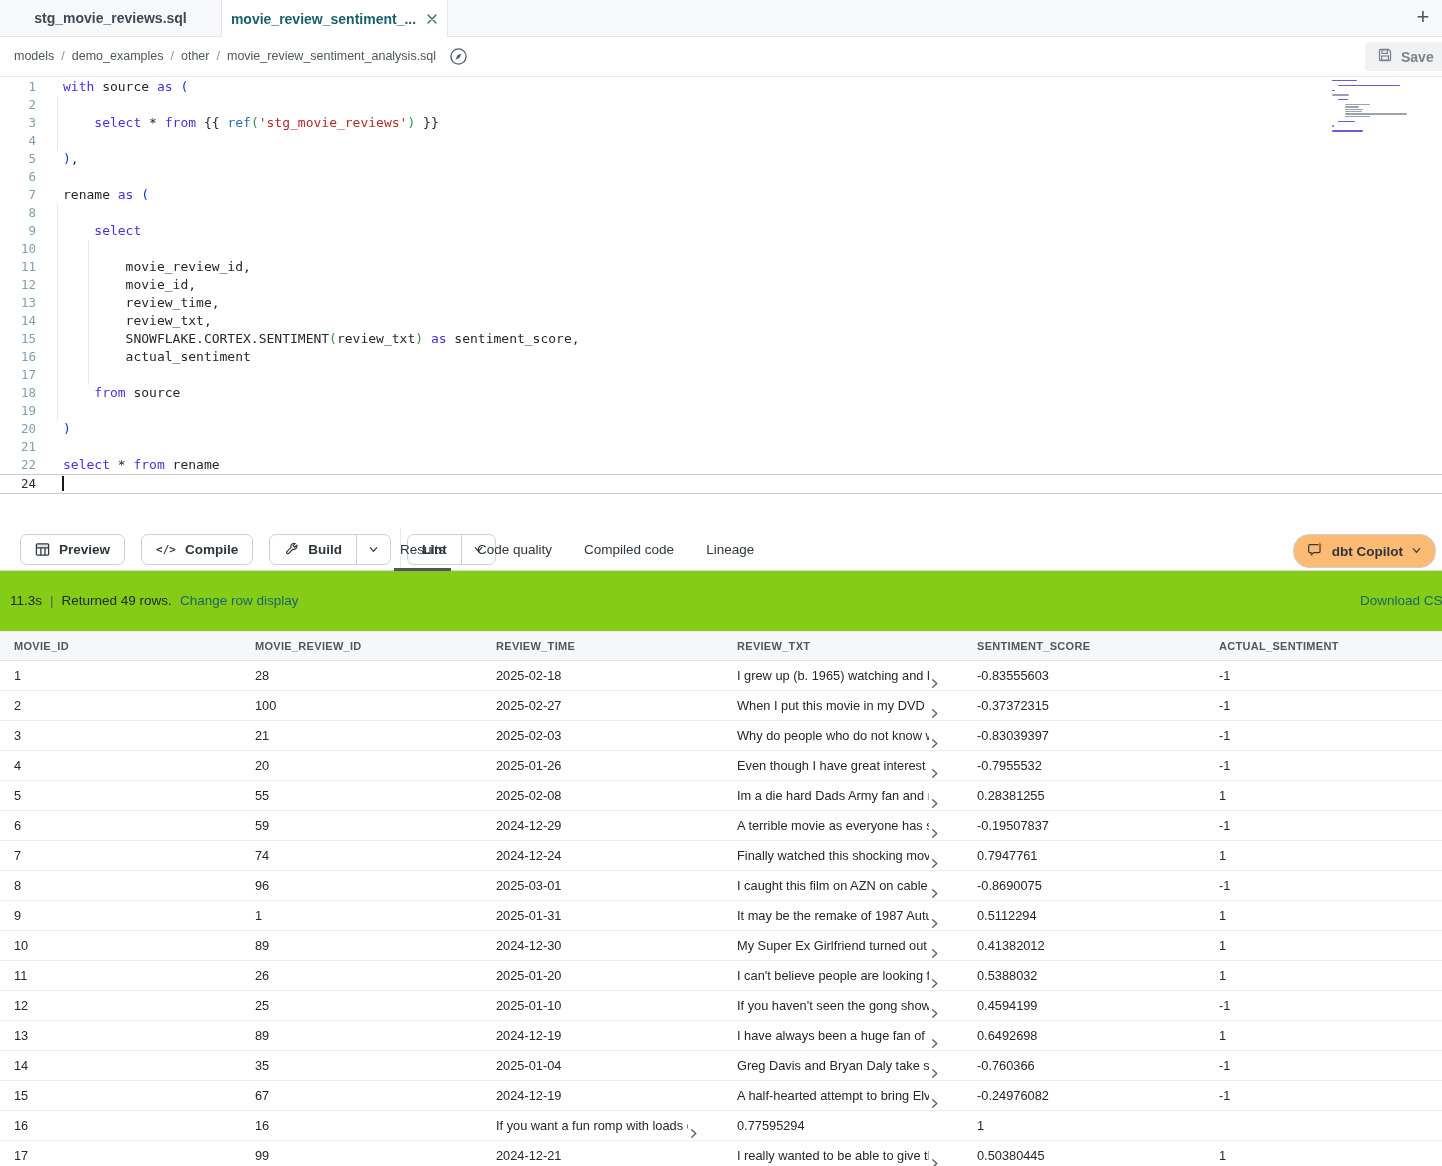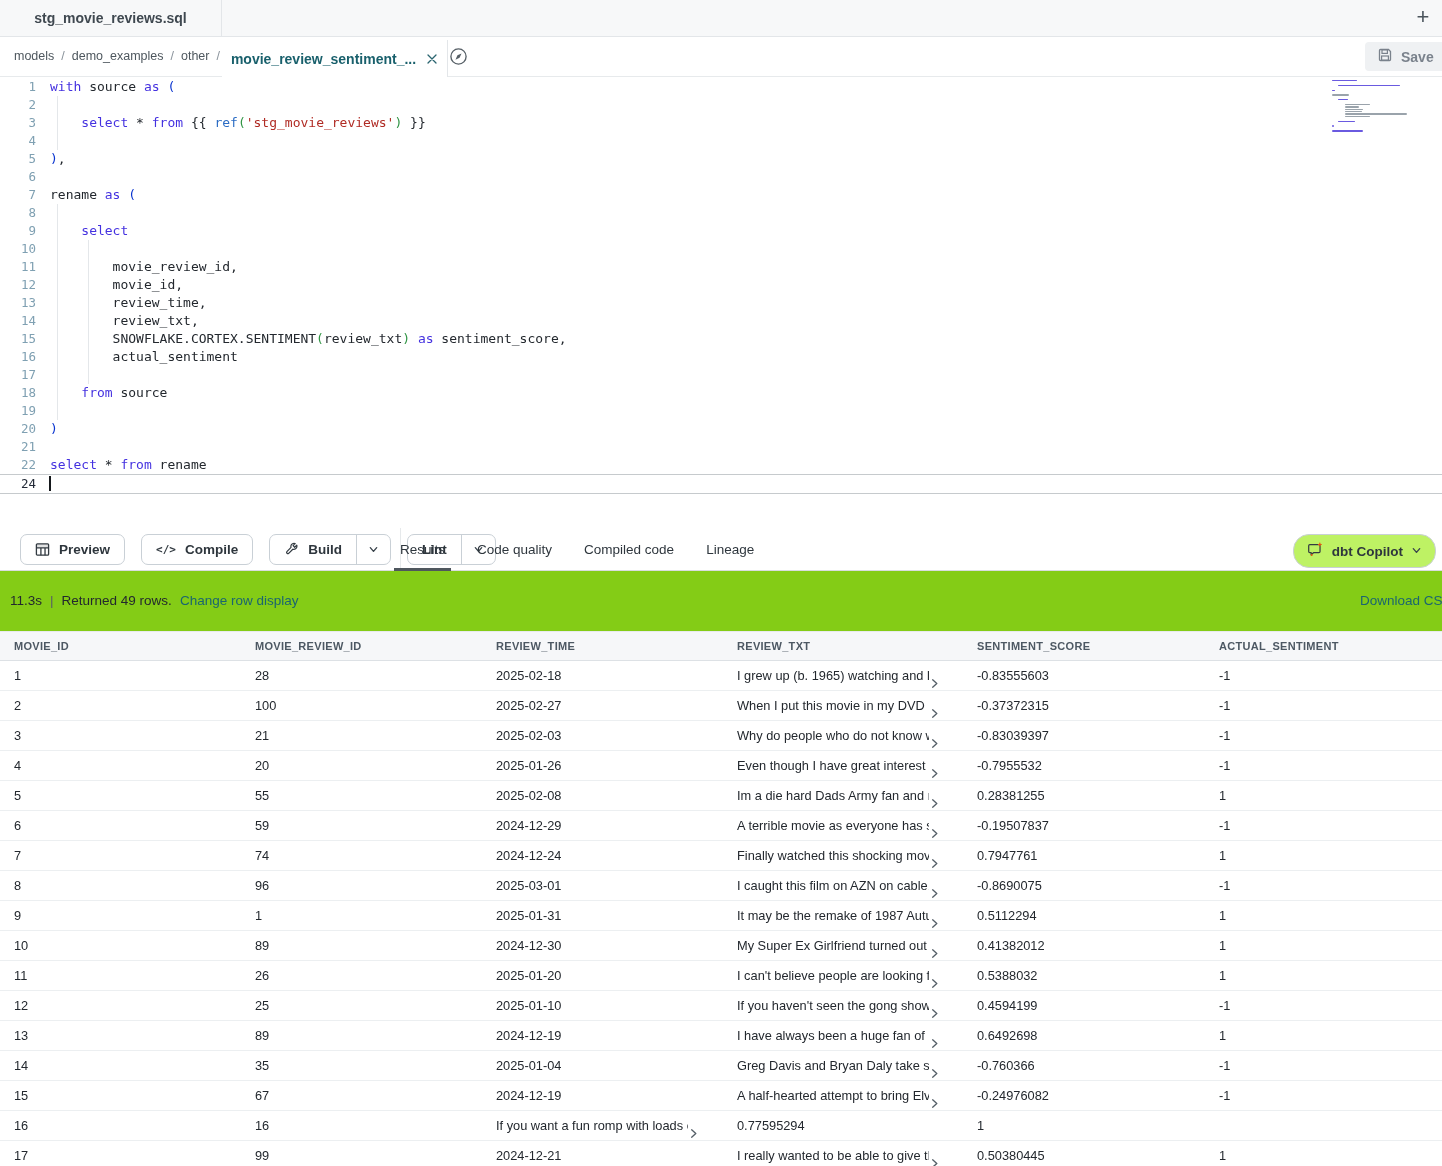--- a/index.html
+++ b/index.html
@@ -5,21 +5,21 @@
   html,body{margin:0;padding:0;background:#fff;}
   .screen{position:relative;width:1442px;height:1166px;overflow:hidden;background:#fff;
           font-family:"Liberation Sans",sans-serif;color:#23282e;}
 
   
   .tabbar{position:absolute;left:0;top:0;width:100%;height:36px;background:#f7f8f9;
           border-bottom:1px solid #e3e6e9;display:flex;z-index:3;}
   .tab{height:36px;display:flex;align-items:center;justify-content:center;gap:10px;
        font-size:14px;font-weight:600;border-right:1px solid #e3e6e9;box-sizing:border-box;cursor:pointer;}
   .tab.inactive{width:222px;color:#3f4850;background:#f7f8f9;}
-  .tab.active{width:226px;background:#fff;color:#19606c;height:37px;margin-bottom:-1px;margin-top:40px;}
+  .tab.active{width:226px;background:#fff;color:#19606c;height:37px;margin-bottom:-1px;}
   .tab .closex{display:flex;align-items:center;}
   .newtab{position:absolute;right:4px;top:2px;width:30px;height:30px;display:flex;align-items:center;
           justify-content:center;font-size:22px;font-weight:400;color:#4b545c;cursor:pointer;}
 
   
   .crumbrow{position:absolute;left:0;top:37px;width:100%;height:39px;background:#fff;
             border-bottom:1px solid #e7eaec;z-index:2;}
   .crumbs{position:absolute;left:14px;top:0;height:38px;display:flex;align-items:center;
           font-size:12.5px;color:#4e575e;gap:7px;white-space:nowrap;}
   .crumbs .sep{color:#8a939b;}
@@ -27,21 +27,21 @@
   .savebtn{position:absolute;left:1365px;top:5px;height:29px;width:92px;background:#eff1f3;border:none;
            border-radius:4px;color:#7a828c;font-size:14px;font-weight:600;display:flex;align-items:center;
            gap:8px;padding:0 0 0 12px;cursor:pointer;}
 
   
   .editor{position:absolute;left:0;top:76px;width:100%;height:452px;background:#fff;
           font-family:"DejaVu Sans Mono",monospace;font-size:13px;}
   .lines{position:absolute;left:0;top:2px;width:100%;}
   .cl{display:flex;height:18px;position:relative;}
   .cl .ln{flex:0 0 36px;width:36px;text-align:right;color:#7fa0b2;font-size:12.5px;line-height:18px;}
-  .cl .ct{margin-left:14px;white-space:pre;line-height:18px;position:relative;text-align:center;}
+  .cl .ct{margin-left:27px;white-space:pre;line-height:18px;position:relative;text-align:center;}
   .cl.active{border-top:1px solid #c6cacd;border-bottom:1px solid #c6cacd;}
   .cl.active .ln{color:#242b38;}
   .guide{position:absolute;top:0;bottom:0;width:1px;background:#e4e7ea;}
   .cursor{position:absolute;left:-1px;top:1px;width:1.5px;height:15px;background:#15181c;}
   .tk-k{color:#4431e0;} .tk-i{color:#23282e;} .tk-s{color:#b02b24;}
   .tk-f{color:#2b6cc4;} .tk-p1{color:#0a35d0;} .tk-p2{color:#2f9443;}
   .minimap{position:absolute;left:1332px;top:4px;width:72px;}
   .minimap div{height:1.3px;margin-bottom:1.1px;border-radius:1px;}
 
   
@@ -52,21 +52,21 @@
   .tbtn:first-child{margin-left:20px;}
   .tmain{padding:0 14px;display:flex;gap:9px;align-items:center;}
   .tsplit{width:33px;border-left:1px solid #c9d0d6;display:flex;align-items:center;justify-content:center;cursor:pointer;}
   .codeglyph{font-family:"DejaVu Sans Mono",monospace;font-size:11px;font-weight:700;color:#333b42;}
   .vsep{position:absolute;left:400px;top:0;height:42px;width:1px;background:#e6e9eb;}
   .ptabs{position:absolute;left:400px;top:0;height:43px;display:flex;gap:32px;}
   .ptab{display:flex;align-items:center;font-size:13.5px;color:#2e363d;position:relative;height:100%;cursor:pointer;}
   .ptab.active::after{content:"";position:absolute;left:-6px;right:-6px;bottom:0;height:3px;background:#4f575e;}
   .copilot{position:absolute;right:6px;top:6px;height:31px;border:1px solid #c9d0d6;border-radius:16px;
            display:flex;align-items:center;gap:8px;padding:16px 13px;font-size:13.5px;font-weight:600;
-           color:#2e363d;background:#bef264;box-sizing:border-box;cursor:pointer;}
+           color:#2e363d;background:#fdba74;box-sizing:border-box;cursor:pointer;}
 
   
   .statusrow{position:absolute;left:0;top:571px;width:100%;height:60px;background:#84cc16;}
   .status{position:absolute;left:10px;top:22px;font-size:13.5px;color:#23282e;display:flex;gap:8px;}
   .status .pipe{color:#555e66;}
   .link{position:absolute;top:22px;font-size:13.5px;color:#1b6570;cursor:pointer;white-space:nowrap;}
   .link.change{left:180px;}
   .link.download{left:1360px;}
 
   

